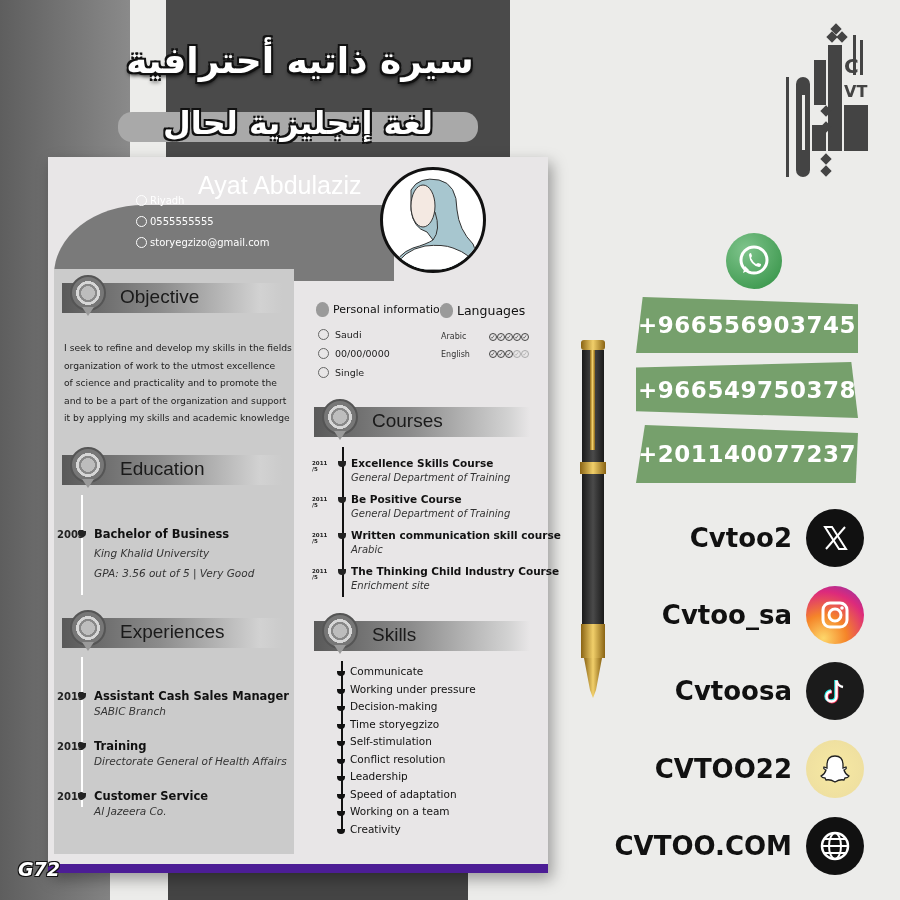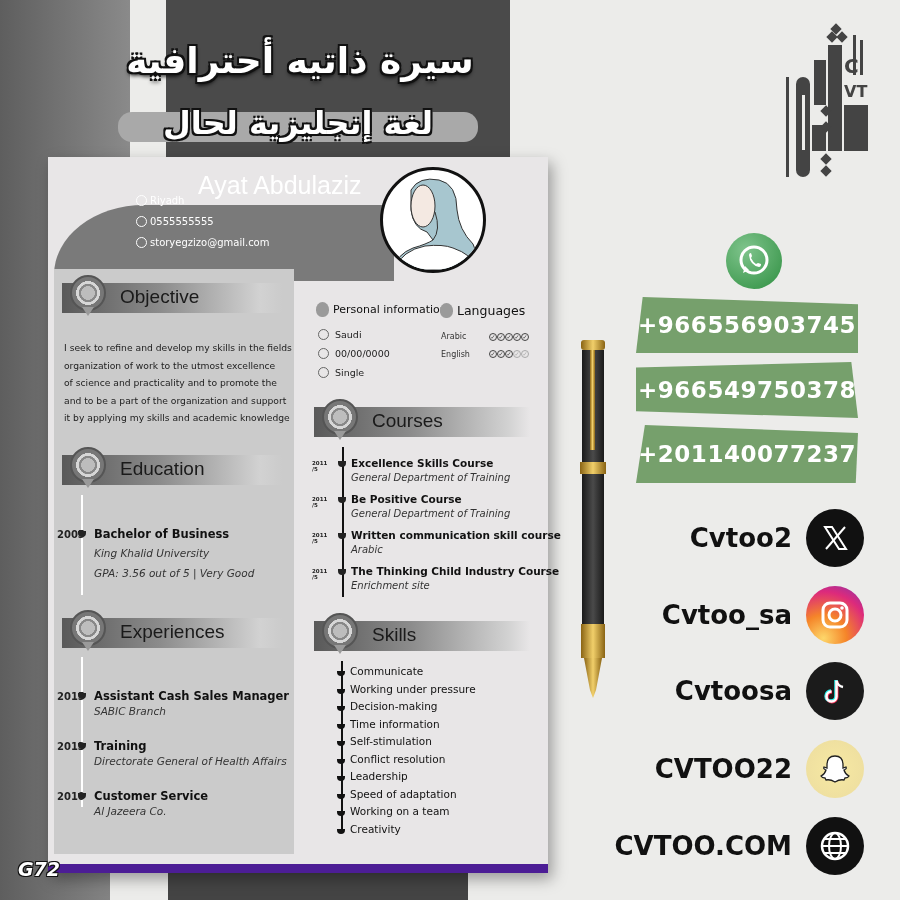--- a/index.html
+++ b/index.html
@@ -266,21 +266,21 @@
     </div>
     <div class="vline dark" style="left:293px; top:504px; height:170px;"></div>
     <div>
       <span class="skill-mark" style="left:289px; top:514px;"></span>
       <span class="skill" style="left:302px; top:508px;">Communicate</span>
       <span class="skill-mark" style="left:289px; top:532px;"></span>
       <span class="skill" style="left:302px; top:526px;">Working under pressure</span>
       <span class="skill-mark" style="left:289px; top:549px;"></span>
       <span class="skill" style="left:302px; top:543px;">Decision-making</span>
       <span class="skill-mark" style="left:289px; top:567px;"></span>
-      <span class="skill" style="left:302px; top:561px;">Time information</span>
+      <span class="skill" style="left:302px; top:561px;">Time storyegzizo</span>
       <span class="skill-mark" style="left:289px; top:584px;"></span>
       <span class="skill" style="left:302px; top:578px;">Self-stimulation</span>
       <span class="skill-mark" style="left:289px; top:602px;"></span>
       <span class="skill" style="left:302px; top:596px;">Conflict resolution</span>
       <span class="skill-mark" style="left:289px; top:619px;"></span>
       <span class="skill" style="left:302px; top:613px;">Leadership</span>
       <span class="skill-mark" style="left:289px; top:637px;"></span>
       <span class="skill" style="left:302px; top:631px;">Speed of adaptation</span>
       <span class="skill-mark" style="left:289px; top:654px;"></span>
       <span class="skill" style="left:302px; top:648px;">Working on a team</span>

